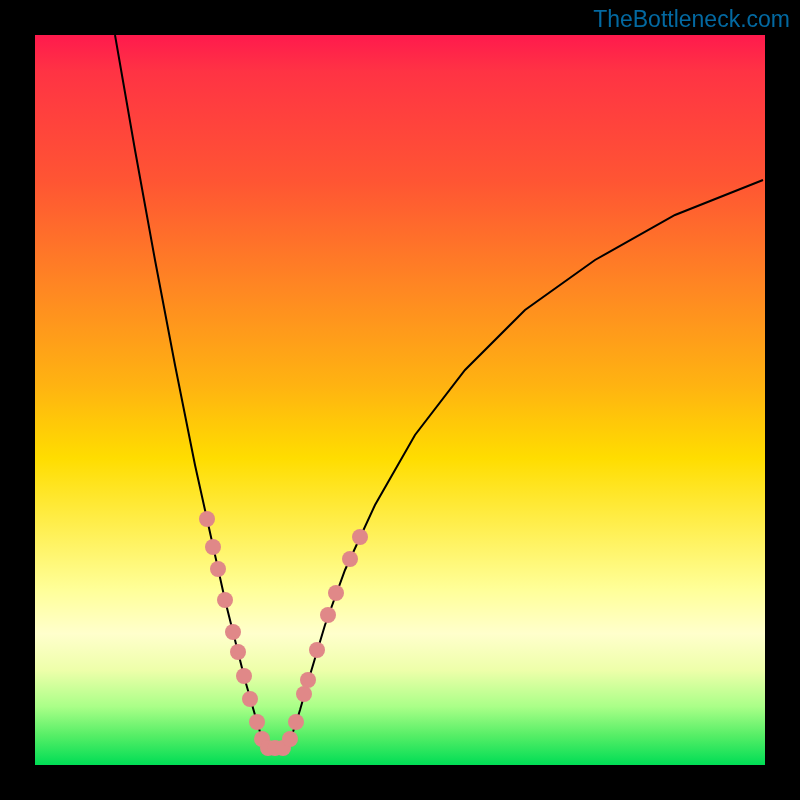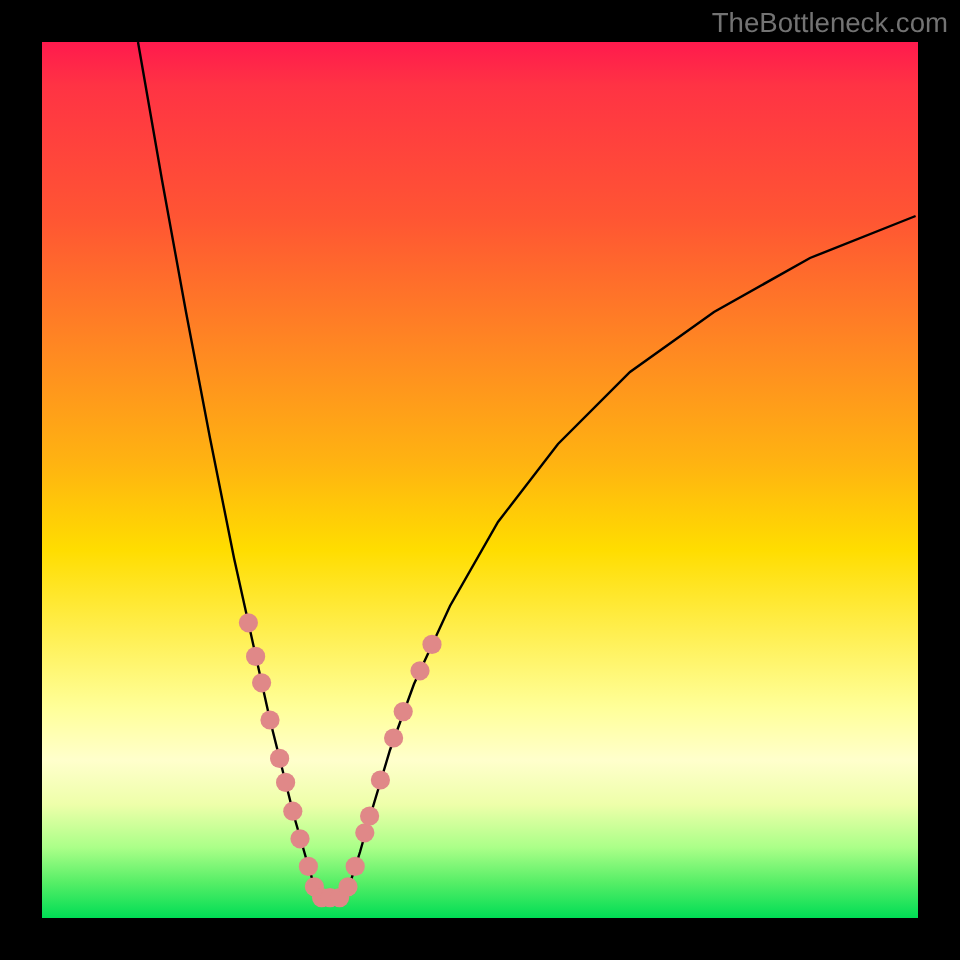--- a/index.html
+++ b/index.html
@@ -31,21 +31,21 @@
       #55ee66 96%,
       #00dd55 100%
     );
   }
   .watermark {
     position: absolute;
     top: 6px;
     right: 10px;
     font-family: Arial, sans-serif;
     font-size: 23px;
-    color: #737373;
+    color: #0369a1;
     font-weight: 500;
     z-index: 10;
   }
   svg {
     position: absolute;
     left: 0;
     top: 0;
     width: 730px;
     height: 730px;
   }

